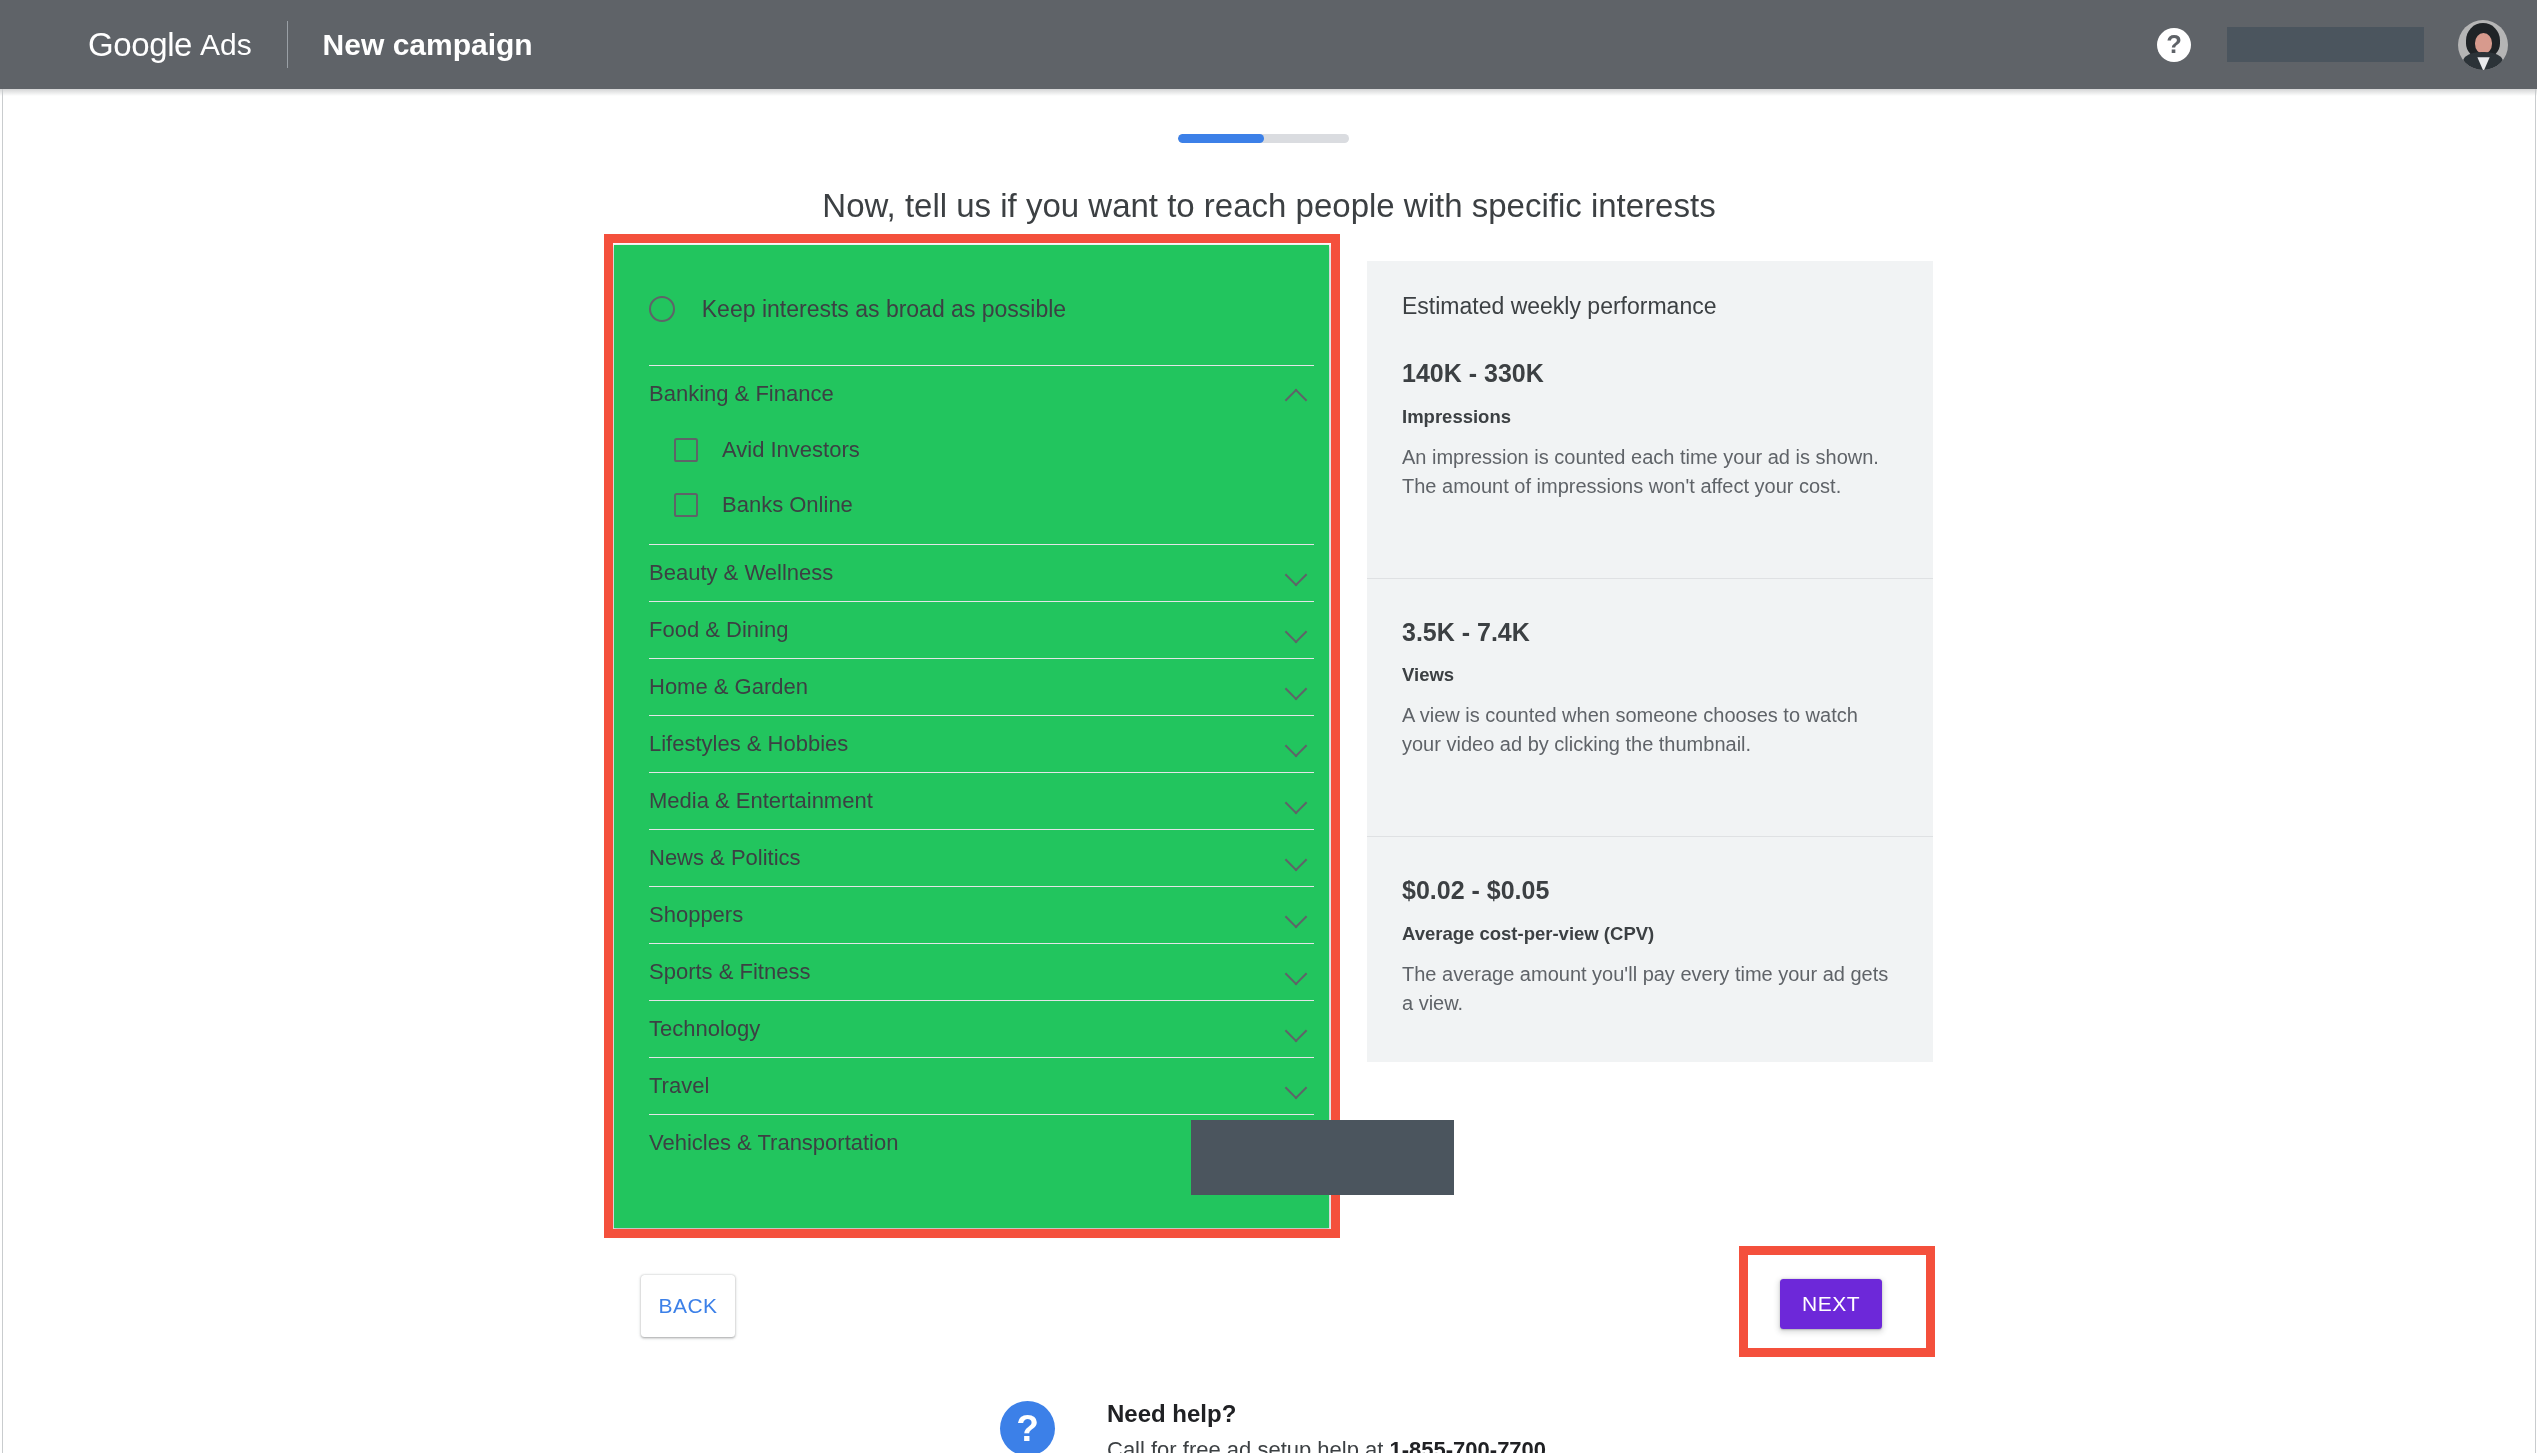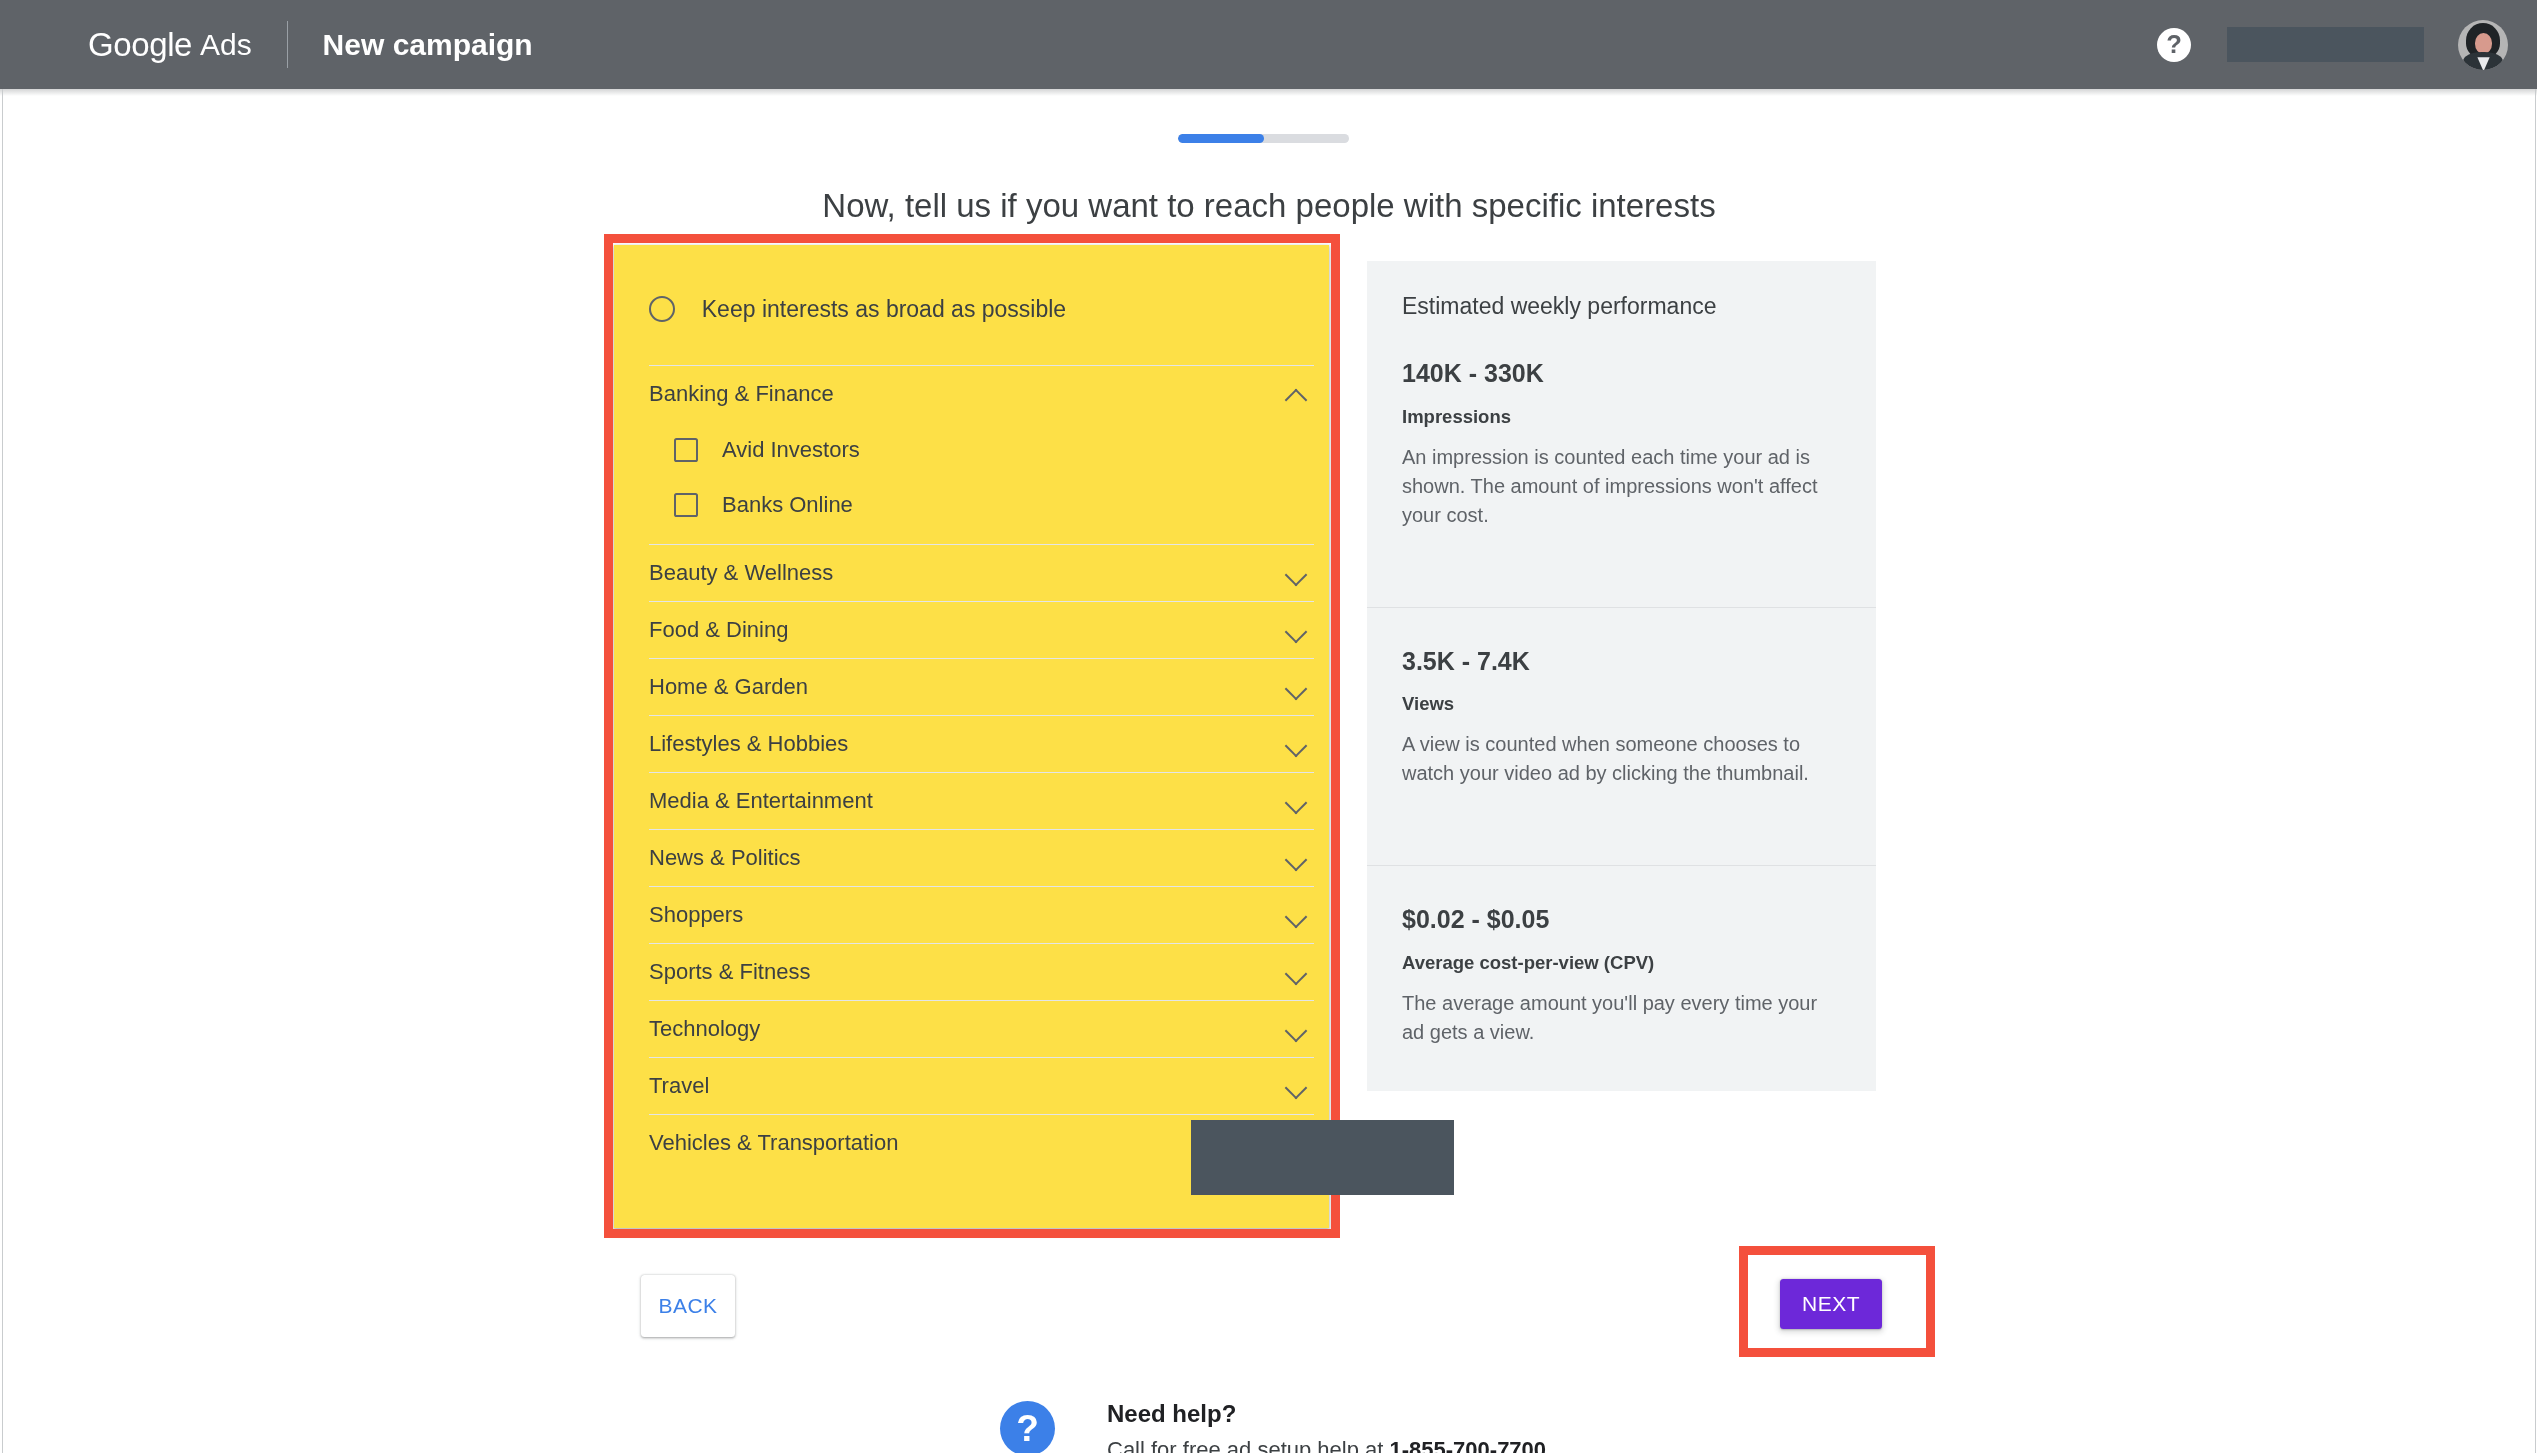--- a/index.html
+++ b/index.html
@@ -180,21 +180,21 @@
   }
   .annot-panel { left: 604px; top: 234px; width: 736px; height: 1004px; }
   .annot-next  { left: 1739px; top: 1246px; width: 196px; height: 111px; }
 
   
   .select-card {
     position: absolute;
     left: 614px; top: 245px;
     width: 715px;
     height: 983px;
-    background: #fde047;
+    background: #22c55e;
     box-shadow: 0 0.9px 2.6px rgba(60,64,67,.30), 0 3.5px 7px 2.6px rgba(60,64,67,.15);
     box-sizing: border-box;
     z-index: 10;
   }
   .radio-row {
     display: flex;
     align-items: center;
     padding-left: 35px;
     height: 56px;
     cursor: pointer;
@@ -280,21 +280,21 @@
   .cb-label {
     margin-left: 24px;
     font-size: 22px;
     color: #3c4043;
   }
 
   
   .estimate-panel {
     position: absolute;
     left: 1367px; top: 261px;
-    width: 509px;
+    width: 566px;
     background: #f1f3f4;
     z-index: 5;
   }
   .est-header {
     font-size: 23px;
     color: #3c4043;
     font-weight: 500;
     padding: 32px 35px 0 35px;
   }
   .est-block {

